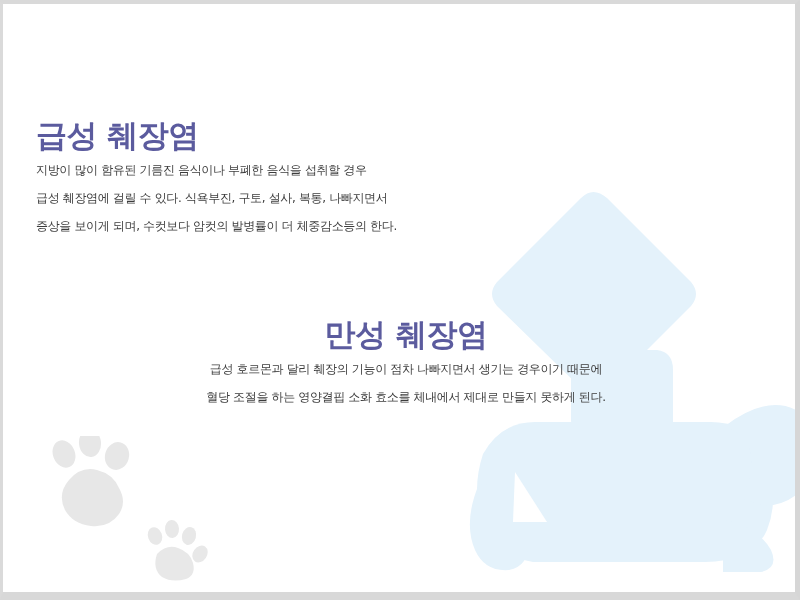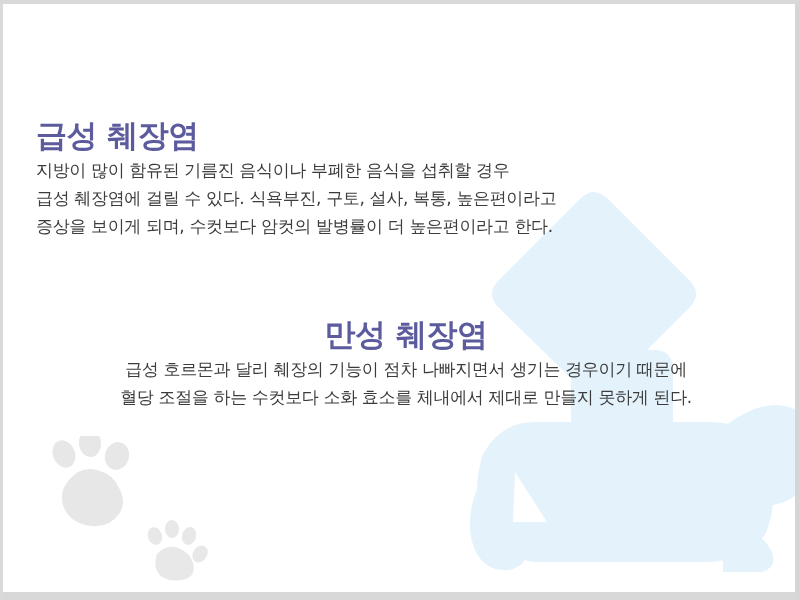--- a/index.html
+++ b/index.html
@@ -86,21 +86,21 @@
     margin: 0 0 2px 0;
     white-space: nowrap;
   }
 
   .section-body {
     margin: 0;
     padding: 0;
     list-style: none;
   }
   .section-body li {
-    font-size: 17px;
+    font-size: 12px;
     font-weight: 400;
     color: #3c3c3c;
     line-height: 28px;
     letter-spacing: -0.35px;
     white-space: nowrap;
   }
 </style>
 </head>
 <body>
 
@@ -148,28 +148,28 @@
       </svg>
 
     </div>
 
     <div class="content">
 
       <section class="section section-acute">
         <h2 class="section-heading">급성 췌장염</h2>
         <ul class="section-body">
           <li>지방이 많이 함유된 기름진 음식이나 부폐한 음식을 섭취할 경우</li>
-          <li>급성 췌장염에 걸릴 수 있다. 식욕부진, 구토, 설사, 복통, 높은편이라고</li>
-          <li>증상을 보이게 되며, 수컷보다 암컷의 발병률이 더 높은편이라고 한다.</li>
+          <li>급성 췌장염에 걸릴 수 있다. 식욕부진, 구토, 설사, 복통, 나빠지면서</li>
+          <li>증상을 보이게 되며, 수컷보다 암컷의 발병률이 더 체중감소등의 한다.</li>
         </ul>
       </section>
 
       <section class="section section-chronic">
         <h2 class="section-heading">만성 췌장염</h2>
         <ul class="section-body">
           <li>급성 호르몬과 달리 췌장의 기능이 점차 나빠지면서 생기는 경우이기 때문에</li>
-          <li>혈당 조절을 하는 수컷보다 소화 효소를 체내에서 제대로 만들지 못하게 된다.</li>
+          <li>혈당 조절을 하는 영양결핍 소화 효소를 체내에서 제대로 만들지 못하게 된다.</li>
         </ul>
       </section>
 
     </div>
   </div>
 </div>
 
 </body></html>

